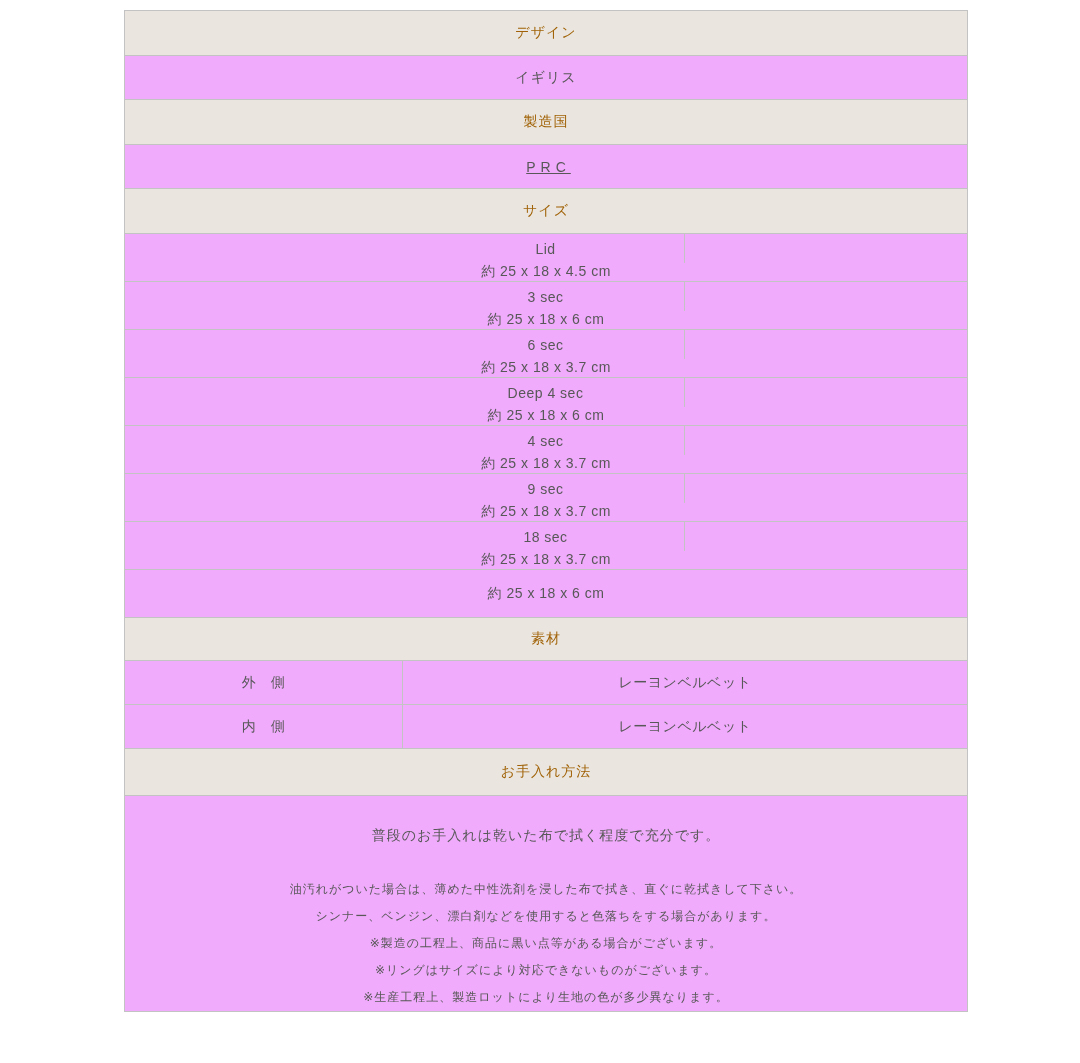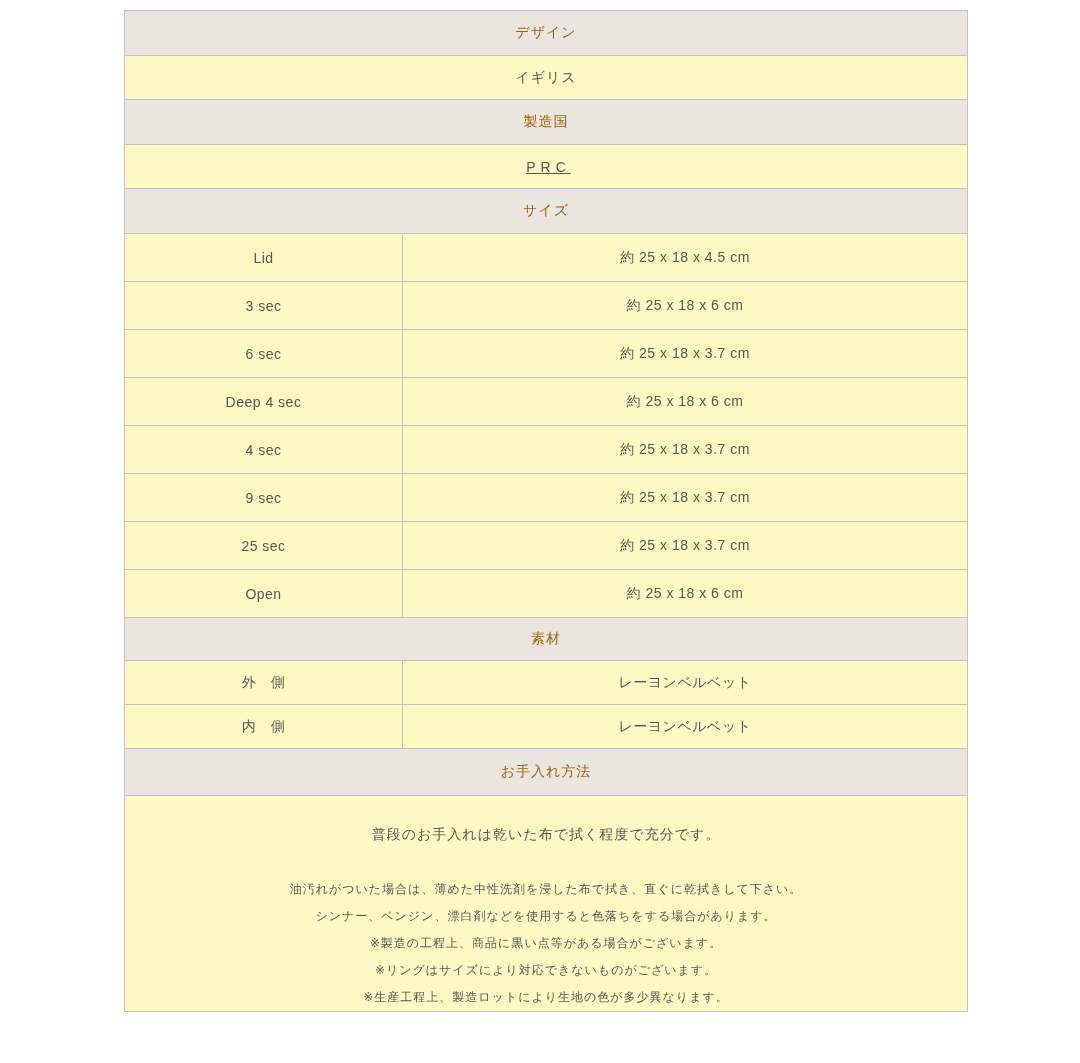--- a/index.html
+++ b/index.html
@@ -22,21 +22,21 @@
     background: #ffffff;
   }
   .row {
     box-sizing: border-box;
     border-bottom: 1px solid #c3c3c3;
     display: flex;
     align-items: center;
     justify-content: center;
     font-size: 14px;
     letter-spacing: 1px;
-    background: #fef9c3;
+    background: #f0abfc;
   }
   .row:last-child { border-bottom: none; }
   .row.header {
     background: #eae6df;
     color: #a16207;
   }
   .row.split { padding: 0; }
   .cell {
     box-sizing: border-box;
     height: 100%;
@@ -46,36 +46,35 @@
   }
   .cell.label {
     width: 278px;
     border-right: 1px solid #c3c3c3;
     letter-spacing: 0.5px;
   }
   .cell.value { flex: 1; letter-spacing: 0.5px; }
   .h45 { height: 45px; }
   .h44 { height: 44px; }
   .h47 { height: 47px; }
-  .h48 { height: 48px; }
+  .h48 { height: 48px; flex-direction: column; }
   .h49 { height: 43px; }
   .prc-spacing { letter-spacing: 5px; padding-left: 5px; text-decoration: underline; }
   .care-row {
     height: 215px;
     display: block;
     text-align: center;
     border-bottom: none;
   }
   .care-intro {
     margin: 0;
     padding-top: 26px;
     line-height: 27px;
     font-size: 14px;
     letter-spacing: 1px;
-    font-family: Liberation Mono, monospace;
   }
   .care-lines {
     margin-top: 27px;
   }
   .care-line {
     line-height: 27px;
     font-size: 12px;
     letter-spacing: 1px;
   }
 </style>
@@ -112,25 +111,24 @@
   </div>
   <div class="row split h48">
     <div class="cell label">4 sec</div>
     <div class="cell value">約 25 x 18 x 3.7 cm</div>
   </div>
   <div class="row split h48">
     <div class="cell label">9 sec</div>
     <div class="cell value">約 25 x 18 x 3.7 cm</div>
   </div>
   <div class="row split h48">
-    <div class="cell label">25 sec</div>
+    <div class="cell label">18 sec</div>
     <div class="cell value">約 25 x 18 x 3.7 cm</div>
   </div>
   <div class="row split h48">
-    <div class="cell label">Open</div>
     <div class="cell value">約 25 x 18 x 6 cm</div>
   </div>
 
   <div class="row header h49">素材</div>
 
   <div class="row split h44">
     <div class="cell label">外　側</div>
     <div class="cell value">レーヨンベルベット</div>
   </div>
   <div class="row split h44">

